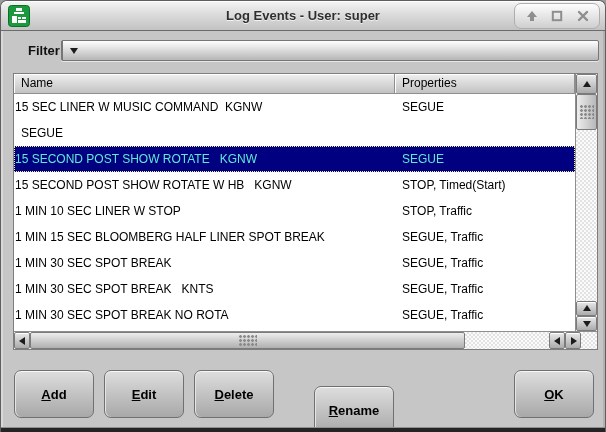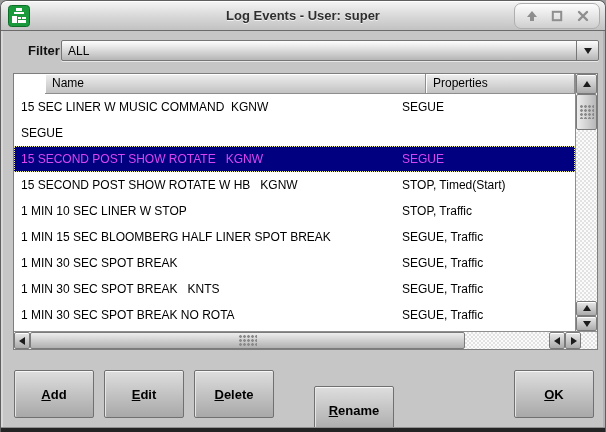--- a/index.html
+++ b/index.html
@@ -63,29 +63,29 @@
     border:1px solid #7e7e7e; background:#ffffff;
     display:grid; grid-template-columns:1fr 22px; grid-template-rows:20px 1fr 18px;
   }
   .thead { grid-column:1; grid-row:1; display:flex; }
   .th {
     background:linear-gradient(#efefef,#c2c2c2);
     border-right:1px solid #8e8e8e; border-bottom:1px solid #8e8e8e;
     box-shadow: inset 0 1px 0 #ffffff, inset 1px 0 0 #ffffff;
     font-size:12px; color:#000; padding:2px 0 0 7px; white-space:pre;
   }
-  .th-name { width:381px;margin-left:31px; }
+  .th-name { width:381px; }
   .th-props { flex:1; }
 
   .viewport { grid-column:1; grid-row:2; background:#fff; overflow:hidden; }
   .row { display:flex; height:26px; align-items:center; font-size:12px; color:#000; }
   .cell { white-space:pre; overflow:hidden; }
-  .cell-name { width:381px; padding-left:7px; }
+  .cell-name { width:381px; padding-left:1px; }
   .cell-props { flex:1; padding-left:7px; }
-  .row.selected { background:#000080; color:#d946ef; outline:1px dotted #efef9c; outline-offset:-1px; }
+  .row.selected { background:#000080; color:#5eead4; outline:1px dotted #efef9c; outline-offset:-1px; }
 
   .dither { background-color:#f2f2f2;
     background-image:conic-gradient(#e2e2e2 25%, #fbfbfb 0 50%, #e2e2e2 0 75%, #fbfbfb 0);
     background-size:4px 4px; }
 
   .sb-btn {
     background:linear-gradient(#e9e9e9,#ababab);
     border:1px solid #7b7b7b; border-radius:2px;
     display:flex; align-items:center; justify-content:center;
     box-shadow: inset 0 1px 0 #ffffff;
@@ -115,21 +115,21 @@
   .grip {
     width:18px; height:11px;
     background-image:radial-gradient(circle at 1.5px 1.5px, #8a8a8a 1.1px, transparent 1.6px);
     background-size:4px 4px;
   }
   .grip.v { width:14px; height:14px; }
 
   
   .btn {
     position:absolute; top:369px; width:80px; height:48px;
-    border:1px solid #707070; border-radius:2px;
+    border:1px solid #707070; border-radius:7px;
     background:linear-gradient(#dedede, #a8a8a8);
     box-shadow: inset 0 1px 0 #f7f7f7, inset 1px 0 0 #e5e5e5;
     font-size:13px; font-weight:bold; color:#000;
     display:flex; align-items:center; justify-content:center;
     cursor:default;
   }
   .btn .ak { text-decoration:underline; }
   .btn-add { left:13px; } .btn-edit { left:103px; } .btn-delete { left:193px; }
   .btn-rename { left:313px;margin-top:16px; } .btn-ok { left:513px; }
 </style>
@@ -165,21 +165,20 @@
       <span class="ctl">
         <svg width="14" height="14" viewBox="0 0 14 14">
             <path d="M3 3 L11 11 M11 3 L3 11" stroke="#8e8e8e" stroke-width="2.4" stroke-linecap="round"></path>
           </svg>
       </span>
     </div>
   </div>
 
   <span class="filter-label">Filter:</span>
   <div class="combo">
-    <span class="combo-value">ALL</span>
     <span class="combo-arrow-btn">
       <span class="tri-down"></span>
     </span>
   </div>
 
   <div class="tableframe">
 
     <div class="thead">
       <div class="th th-name">Name</div>
       <div class="th th-props">Properties</div>

